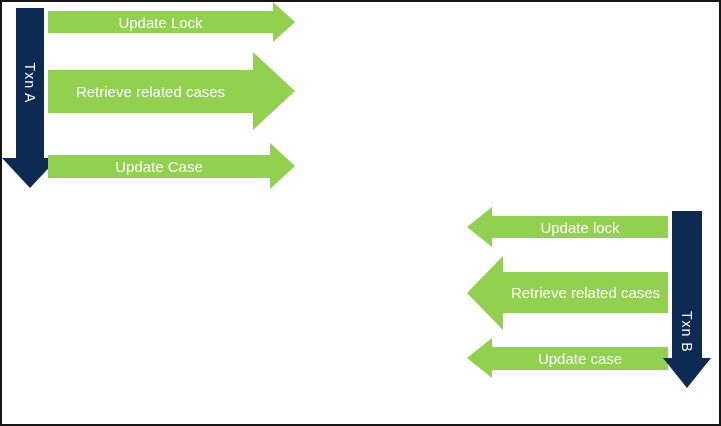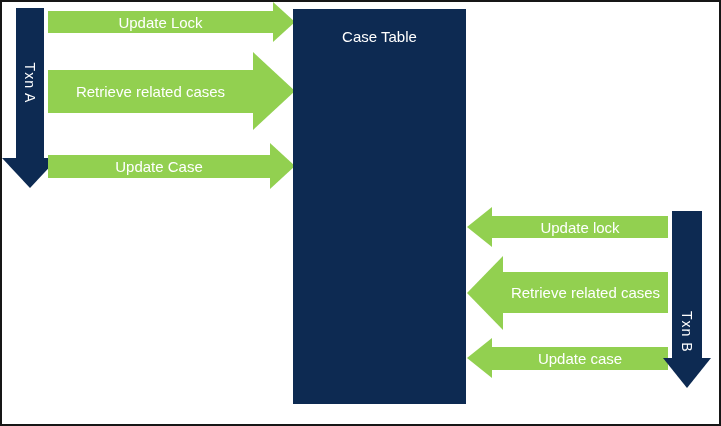--- a/index.html
+++ b/index.html
@@ -110,23 +110,20 @@
   <div class="shaft a2-shaft">
     <span>Retrieve related cases</span>
   </div>
   <div class="head a2-head"></div>
 
   <div class="shaft a3-shaft">
     <span>Update Case</span>
   </div>
   <div class="head a3-head"></div>
 
-  <div class="case-table">
-    <span>Case Table</span>
-  </div>
 
   <div class="head b1-head"></div>
   <div class="shaft b1-shaft">
     <span>Update lock</span>
   </div>
 
   <div class="head b2-head"></div>
   <div class="shaft wrap b2-shaft">
     <span>Retrieve related cases</span>
   </div>

